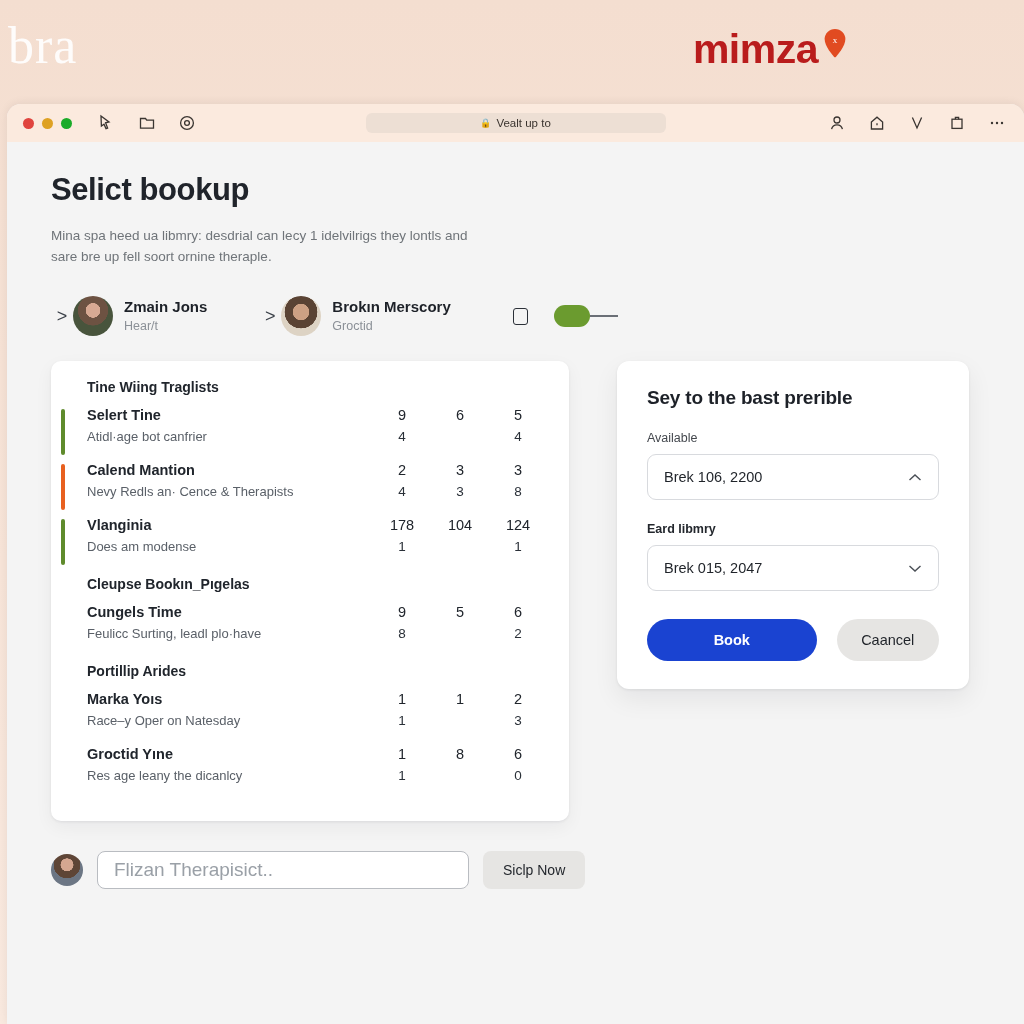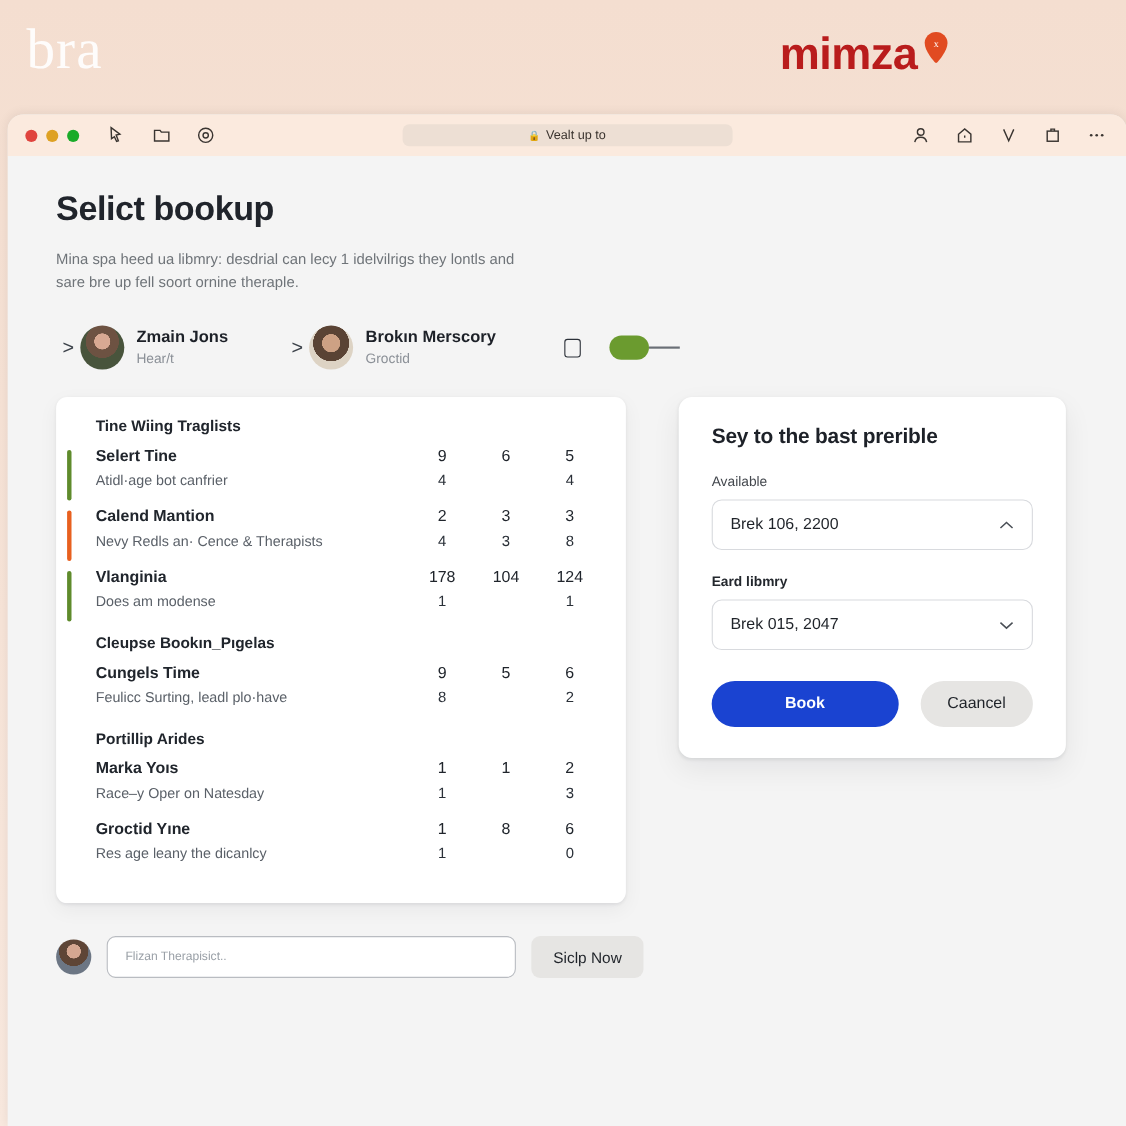--- a/index.html
+++ b/index.html
@@ -8,21 +8,21 @@
     font-family: "Liberation Sans", sans-serif;
     overflow: hidden;
   }
   body {
     background: linear-gradient(180deg, #f4ded0 0%, #f7e4d8 55%, #f9e9df 100%);
     position: relative;
   }
 
   
   .brand-strip {
-    position: absolute; top: 0; left: 16px; width: 864px; height: 104px; padding-left: 34px;
+    position: absolute; top: 0; left: 0; width: 864px; height: 104px; padding-left: 34px;
   }
   .brand-left {
     position: absolute; left: 8px; top: 16px;
     font-family: "Liberation Serif", serif;
     font-size: 52px; letter-spacing: 1px;
     color: #ffffff;
     opacity: .92;
     filter: blur(.4px);
   }
   .brand-right {
@@ -172,21 +172,21 @@
   .btn-cancel { width: 104px; background: #e6e5e3; color: #1f2329; }
   .btn-book { width: 172px; background: #1a43d1; color: #ffffff; font-weight: 700; }
 
   
   .bottombar {
     margin-top: 30px; display: flex; align-items: center; gap: 14px;
   }
   .bb-avatar { width: 32px; height: 32px; border-radius: 50%; flex: 0 0 32px; }
   .search-input {
     width: 372px; height: 38px; border: 1px solid #b9bcc1; border-radius: 8px;
-    background: #fff; font-size: 11px; font-family: inherit; color: #2b3038;
+    background: #fff; font-size: 19px; font-family: inherit; color: #2b3038;
     padding: 0 16px; outline: none;
   }
   .search-input::placeholder { color: #9aa0a7; }
   .btn-skip {
     height: 38px; padding: 0 20px; border-radius: 8px; border: none;
     background: #e6e5e3; color: #1f2329; font-size: 14px; font-family: inherit;
     cursor: pointer;
   }
 </style>
 </head>

